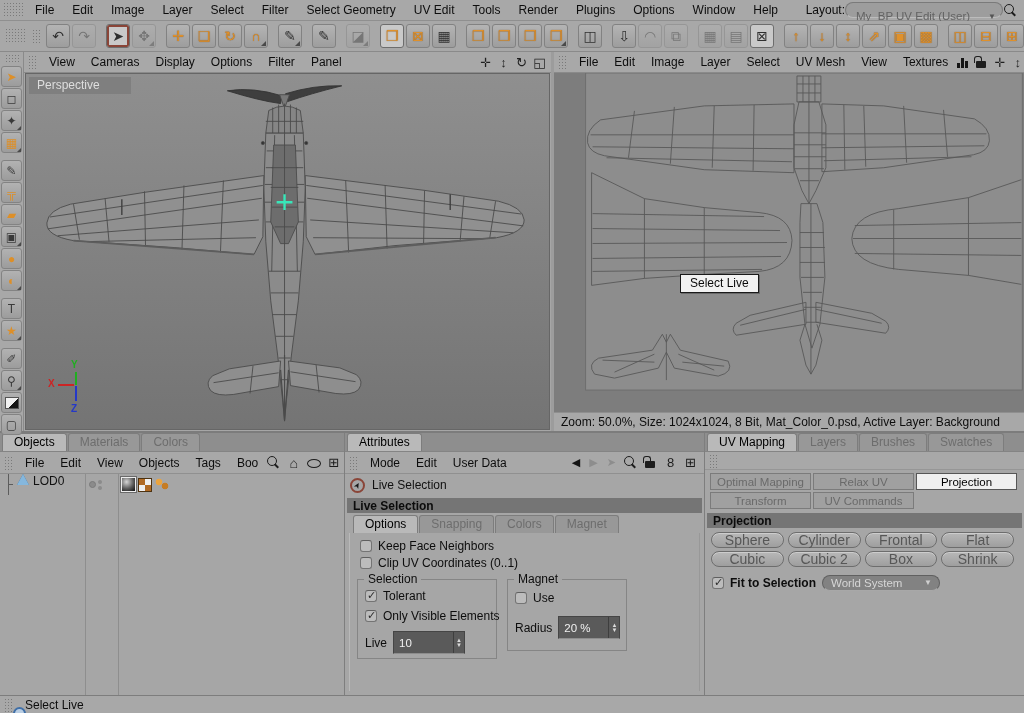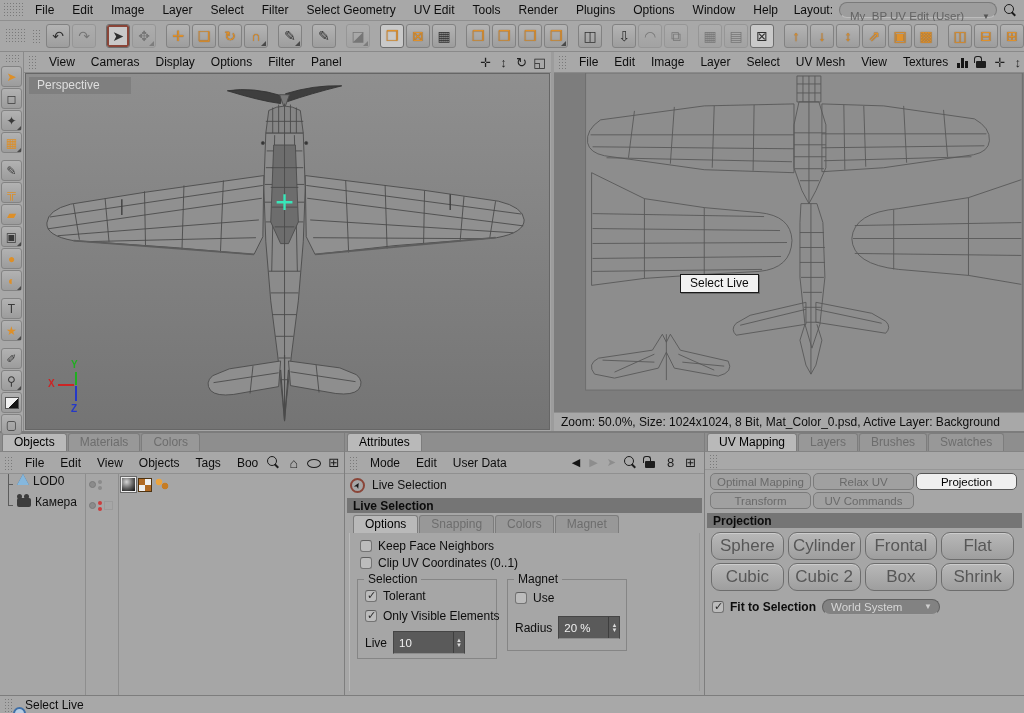--- a/index.html
+++ b/index.html
@@ -8,21 +8,21 @@
   .app { width:1024px; height:713px; position:relative; background:#a6a6a6; display:flex; flex-direction:column; }
 
   
   .grip { width:9px; height:14px; margin:0 4px; flex:none;
     background-image:radial-gradient(#7a7a7a 0.8px, transparent 1px); background-size:3px 3px; }
   .grip.sq { width:20px; height:16px; margin:0 3px; }
 
   
   .menubar { height:21px; display:flex; align-items:center; background:#a8a8a8; border-bottom:1px solid #8f8f8f; flex:none; }
   .menu-item { padding:1px 9px; color:#0d0d0d; white-space:nowrap; cursor:default; }
-  .menubar-right { margin-left:auto; display:flex; align-items:center; gap:6px; padding-right:6px; }
+  .menubar-right { margin-left:auto; display:flex; align-items:center; padding-right:6px; }
   .layout-label { color:#0d0d0d; }
   .layout-dd { width:158px; height:16px; background:#9d9d9d; border:1px solid #7a7a7a; border-bottom-color:#bcbcbc; border-radius:8px; color:#636363; display:flex; align-items:center; padding:13px 6px 1px 10px; font-size:11.5px; }
   .layout-dd .arr { margin-left:auto; font-size:8px; color:#555; }
 
   
   .toolbar { height:31px; display:flex; align-items:center; background:#a8a8a8; border-bottom:1px solid #8a8a8a; flex:none; padding-left:2px; overflow:hidden; }
   .tb-group { display:flex; align-items:center; margin-right:8px; flex:none; }
   .tb-btn { width:24px; height:24px; margin:0 1px; display:flex; align-items:center; justify-content:center;
     background:linear-gradient(#b4b4b4,#9d9d9d); border:1px solid #828282; border-radius:3px;
     color:#3a3a3a; font-size:14px; line-height:1; position:relative; cursor:default; }
@@ -137,25 +137,25 @@
   .cb-label { color:#0d0d0d; white-space:nowrap; }
   .cb-label.disabled { color:#8b8b8b; }
   .group-box { position:absolute; border:1px solid #858585; border-radius:0; }
   .group-legend { position:absolute; top:-8px; left:6px; background:#a6a6a6; padding:0 4px; color:#0d0d0d; }
   .numfield { height:23px; background:#5a5a5a; border:1px solid #454545; border-bottom-color:#8d8d8d; color:#f0f0f0; display:flex; align-items:center; padding-left:5px; font-size:11.5px; }
   .numfield .spin { margin-left:auto; height:100%; display:flex; flex-direction:column; justify-content:center; border-left:1px solid #3e3e3e; padding:0 2px; font-size:6px; line-height:5px; color:#dcdcdc; }
 
   
   .uvm-grip-row { height:18px; display:flex; align-items:center; background:#a8a8a8; border-bottom:1px solid #969696; flex:none; }
   .mode-grid { display:grid; grid-template-columns:repeat(3,1fr); gap:2px; padding:3px 7px 2px 5px; flex:none; }
-  .mode-btn { height:17px; display:flex; align-items:center; justify-content:center; background:#a0a0a0; border:1px solid #7b7b7b; border-radius:5px; color:#6a6a6a; font-size:11.5px; white-space:nowrap; }
+  .mode-btn { height:17px; display:flex; align-items:center; justify-content:center; background:#a0a0a0; border:1px solid #7b7b7b; border-radius:0; color:#6a6a6a; font-size:11.5px; white-space:nowrap; }
   .mode-btn.active { background:#efefef; color:#000; border-color:#565656; }
   .proj-grid { display:grid; grid-template-columns:repeat(4,1fr); gap:3px 4px; padding:4px 10px 3px 6px; flex:none; }
-  .pill { height:28px; display:flex; align-items:center; justify-content:center; border-radius:9px;
-    background:linear-gradient(#b8b8b8,#9e9e9e); border:1px solid #6d6d6d; box-shadow:inset 0 1px 0 #cdcdcd; color:#575757; font-size:17px; white-space:nowrap; }
+  .pill { height:16px; display:flex; align-items:center; justify-content:center; border-radius:9px;
+    background:linear-gradient(#b8b8b8,#9e9e9e); border:1px solid #6d6d6d; box-shadow:inset 0 1px 0 #cdcdcd; color:#575757; font-size:14px; white-space:nowrap; }
   .fit-row { display:flex; align-items:center; gap:6px; padding:5px 6px 0 7px; }
   .dropdown { width:118px; height:16px; background:#828282; border:1px solid #606060; border-bottom-color:#a8a8a8; border-radius:8px; color:#d6d6d6; display:flex; align-items:center; padding:0 7px 1px 8px; font-size:11.5px; }
   .dropdown .arr { margin-left:auto; font-size:8px; color:#cfcfcf; }
   .weight-row { display:flex; align-items:center; gap:6px; padding:6px 6px 0 7px; }
 
   
   .statusbar { height:18px; display:flex; align-items:center; background:#a8a8a8; border-top:1px solid #7d7d7d; flex:none; position:relative; }
   .statusbar .txt { color:#0d0d0d; padding-left:8px; }
   .status-blue-dot { position:absolute; left:13px; bottom:-7px; width:13px; height:13px; border-radius:50%; border:2px solid #3f6fa8; background:#b9cde2; }
 
@@ -457,36 +457,20 @@
                 <i></i>
                 <i></i>
               </span>
           </div>
           <div class="o-tags">
             <span class="tag-mat"></span>
             <span class="tag-checker"></span>
             <span class="tag-phong"></span>
           </div>
         </div>
-        <div class="orow">
-          <div class="o-name">
-            <span class="elbow last"></span>
-            <span class="icon-camera"></span>
-            <span>Камера</span>
-          </div>
-          <div class="o-dots">
-            <span class="vdot"></span>
-            <span class="sdots red">
-                <i></i>
-                <i></i>
-              </span>
-            <span class="icon-target"></span>
-          </div>
-          <div class="o-tags"></div>
-        </div>
       </div>
     </div>
 
     <div class="panel attributes">
       <div class="ptabs">
         <span class="tab active">Attributes</span>
       </div>
       <div class="pmenu">
         <div class="grip"></div>
         <div style="display:flex">

